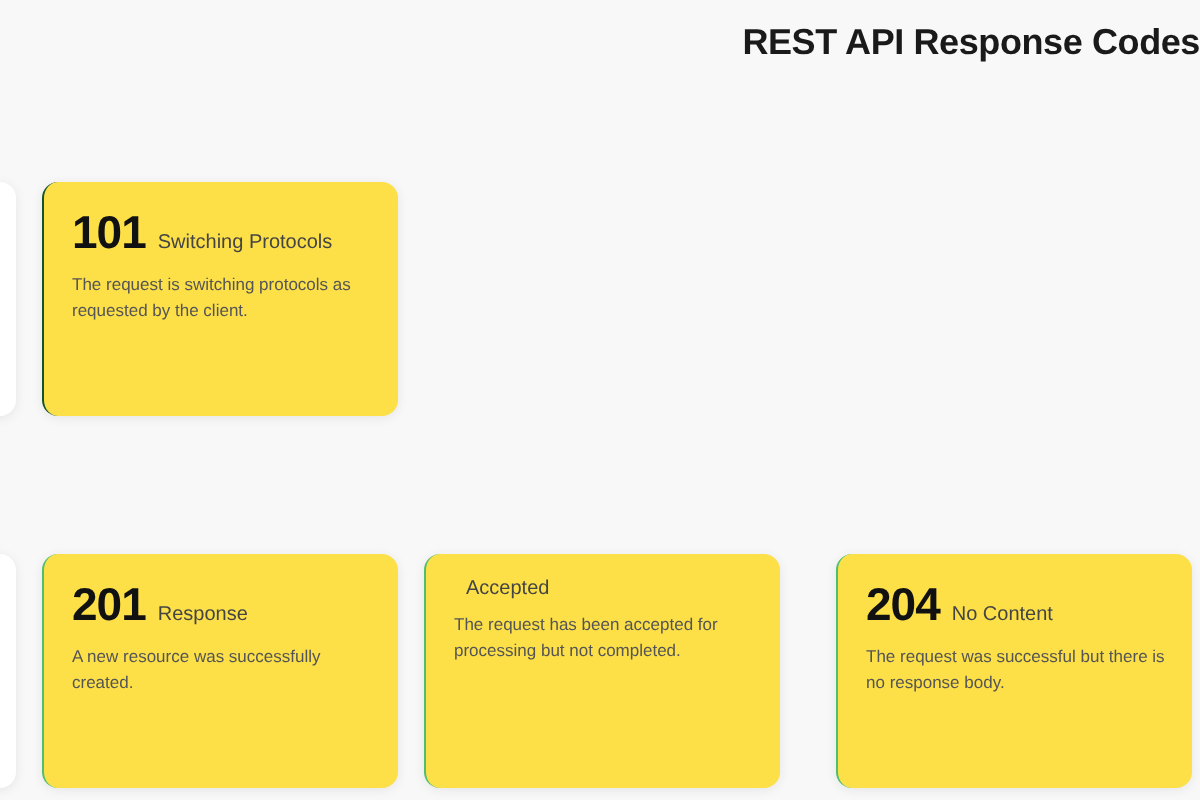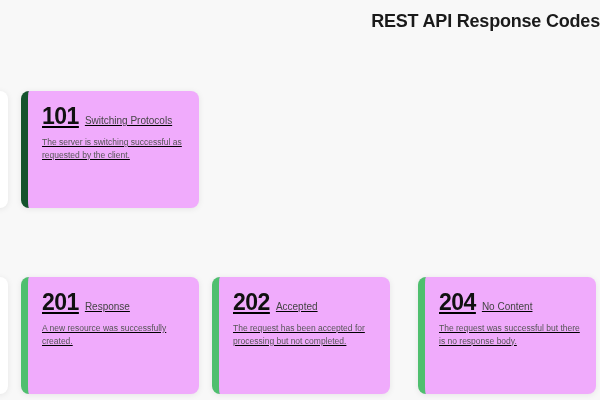--- a/index.html
+++ b/index.html
@@ -1,52 +1,51 @@
 <!DOCTYPE html>
 <html><head>
 <meta charset="utf-8">
 <style>
   html,body{margin:0;padding:0;}
   body{width:600px;height:400px;overflow:hidden;background:#f8f8f8;font-family:"Liberation Sans",sans-serif;position:relative;}
   .title{position:absolute;top:11px;left:0;width:600px;text-align:right;font-size:18px;font-weight:bold;color:#1a1a1a;letter-spacing:-0.2px;}
-  .card{position:absolute;width:178px;height:117px;background:#f0abfc;border-radius:8px;box-shadow:0 1px 6px rgba(0,0,0,0.08);box-sizing:border-box;padding:12px 12px 0 14px;border-left:7px solid #14532d;text-decoration:underline;}
+  .card{position:absolute;width:178px;height:117px;background:#fde047;border-radius:8px;box-shadow:0 1px 6px rgba(0,0,0,0.08);box-sizing:border-box;padding:12px 12px 0 14px;border-left:1px solid #14532d;}
   .card.green{border-left-color:#4fbf6f;}
   .card .head{display:flex;align-items:baseline;}
   .card .code{font-size:23px;font-weight:bold;color:#111;letter-spacing:-0.5px;}
   .card .name{font-size:10px;color:#444;margin-left:6px;}
   .card .desc{font-size:8.5px;color:#555;line-height:12.5px;margin-top:6px;}
   .partial{position:absolute;width:40px;height:117px;background:#fff;border-radius:8px;box-shadow:0 1px 6px rgba(0,0,0,0.08);left:-32px;}
 </style>
 </head>
 <body>
 
 <div class="title">REST API Response Codes</div>
 
 <div class="partial" style="top:91px;"></div>
 <div class="partial" style="top:277px;"></div>
 
 <div class="card" style="left:21px;top:91px;">
   <div class="head">
     <span class="code">101</span>
     <span class="name">Switching Protocols</span>
   </div>
-  <div class="desc">The server is switching successful as requested by the client.</div>
+  <div class="desc">The request is switching protocols as requested by the client.</div>
 </div>
 
 <div class="card green" style="left:21px;top:277px;">
   <div class="head">
     <span class="code">201</span>
     <span class="name">Response</span>
   </div>
   <div class="desc">A new resource was successfully created.</div>
 </div>
 
 <div class="card green" style="left:212px;top:277px;">
   <div class="head">
-    <span class="code">202</span>
     <span class="name">Accepted</span>
   </div>
   <div class="desc">The request has been accepted for processing but not completed.</div>
 </div>
 
 <div class="card green" style="left:403px;top:277px;margin-left:15px;">
   <div class="head">
     <span class="code">204</span>
     <span class="name">No Content</span>
   </div>

